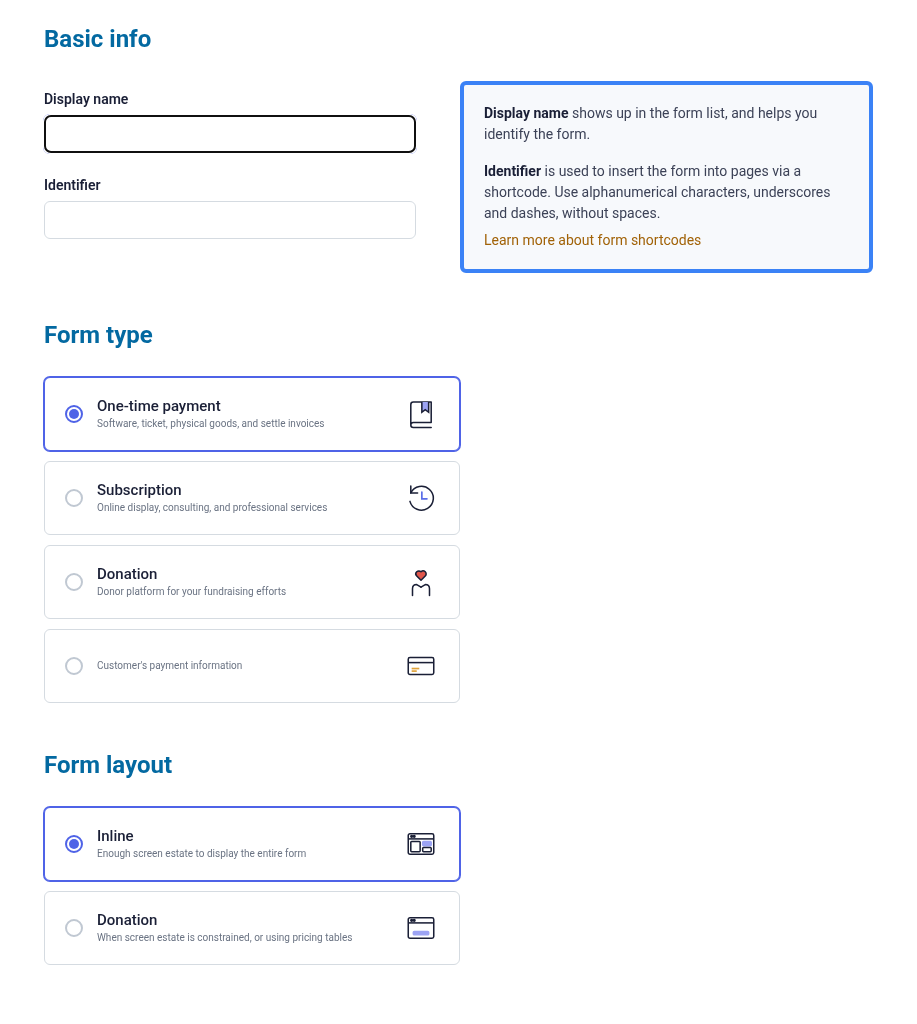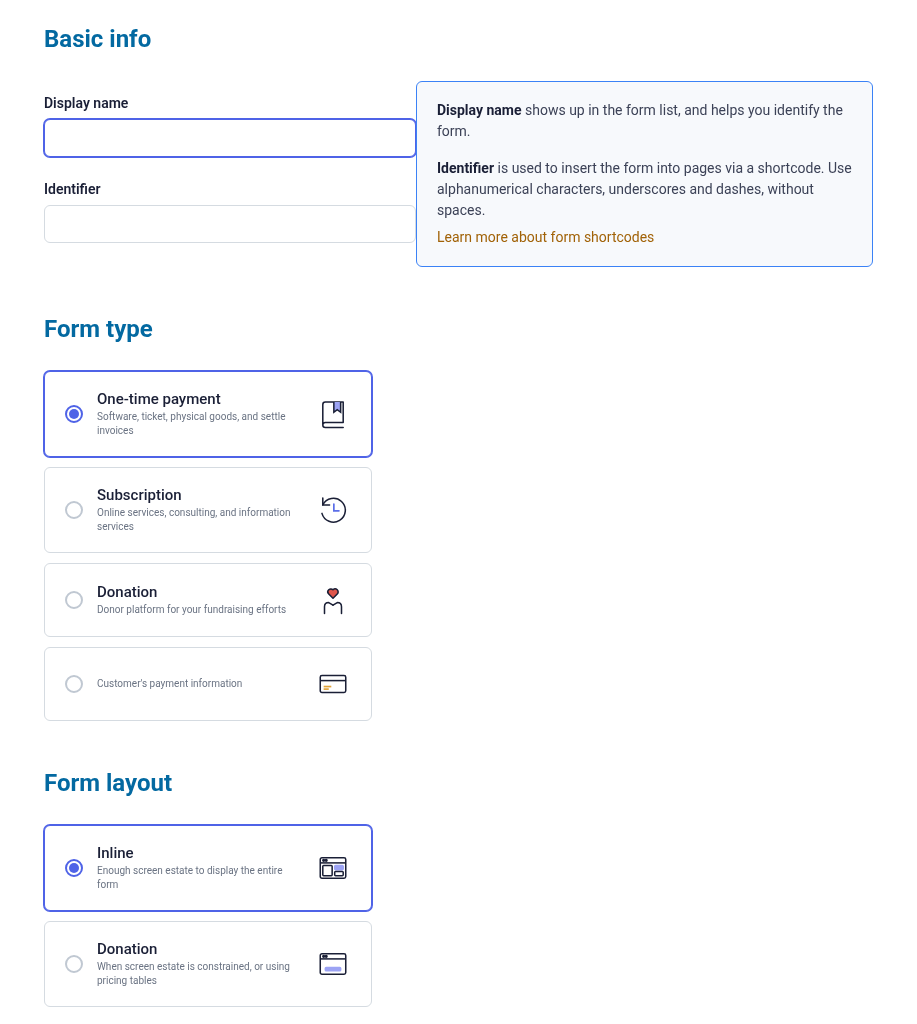--- a/index.html
+++ b/index.html
@@ -11,21 +11,22 @@
       width: 917px;
     }
     h2.section-heading {
       font-size: 24px;
       font-weight: 700;
       color: #0369a1;
       margin-bottom: 28px;
     }
     .columns {
       display: flex;
-      align-items: flex-end;
+      gap: 44px;
+      align-items: center;
     }
     .left-col { width: 372px; }
     .right-col { flex: 1; }
     .field-group { margin-bottom: 24px; }
     label.field-label {
       display: block;
       font-size: 14px;
       font-weight: 600;
       color: #1a1f36;
       margin-bottom: 8px;
@@ -39,37 +40,37 @@
       border-radius: 6px;
       background: #fff;
       color: #1a1f36;
     }
     input.text-input.focused {
       border-color: #4f63e7;
       box-shadow: 0 0 0 1px #4f63e7;
     }
     .help-box {
       background: #f7f9fc;
-      border: 1px solid #3b82f6;
+      border: 4px solid #3b82f6;
       border-radius: 6px;
       padding: 18px 20px;
       font-size: 14px;
       line-height: 1.5;
       color: #3c4257;
     }
     .help-box p { margin-bottom: 16px; }
     .help-box p:last-of-type { margin-bottom: 6px; }
     .help-box strong { color: #1a1f36; font-weight: 700; }
     .help-box a {
       color: #a16207;
       text-decoration: none;
       font-size: 14px;
     }
     .section { margin-top: 48px; }
-    .section .left-col { width: 328px; }
+    .section .left-col { width: 416px; }
     .radio-card {
       display: flex;
       align-items: center;
       gap: 14px;
       border: 1px solid #d5dbe1;
       border-radius: 6px;
       padding: 18px 20px;
       margin-bottom: 10px;
       cursor: pointer;
       background: #fff;
@@ -161,21 +162,21 @@
           <path d="M8 32 V9 a3 3 0 0 1 3-3 h21 v24 H11 a3 3 0 0 0-3 3 a3 3 0 0 0 3 3 h21" stroke-linejoin="round" stroke-linecap="round"></path>
           <path d="M21 6 v12 l4-3 4 3 V6" fill="#9ca3f4" stroke="#1a1f36"></path>
         </svg>
       </div>
     </div>
 
     <div class="radio-card">
       <div class="radio-dot"></div>
       <div class="radio-body">
         <div class="radio-title">Subscription</div>
-        <div class="radio-desc">Online services, consulting, and information services</div>
+        <div class="radio-desc">Online display, consulting, and professional services</div>
       </div>
       <div class="radio-icon">
         <svg viewBox="0 0 40 40" fill="none" stroke="#1a1f36" stroke-width="1.8" stroke-linecap="round">
           <path d="M8 14 A14 14 0 1 1 7 24"></path>
           <path d="M8 6 v8 h8"></path>
           <path d="M21 13 v8 h6" stroke="#5b6ee8" stroke-width="2"></path>
         </svg>
       </div>
     </div>
 

